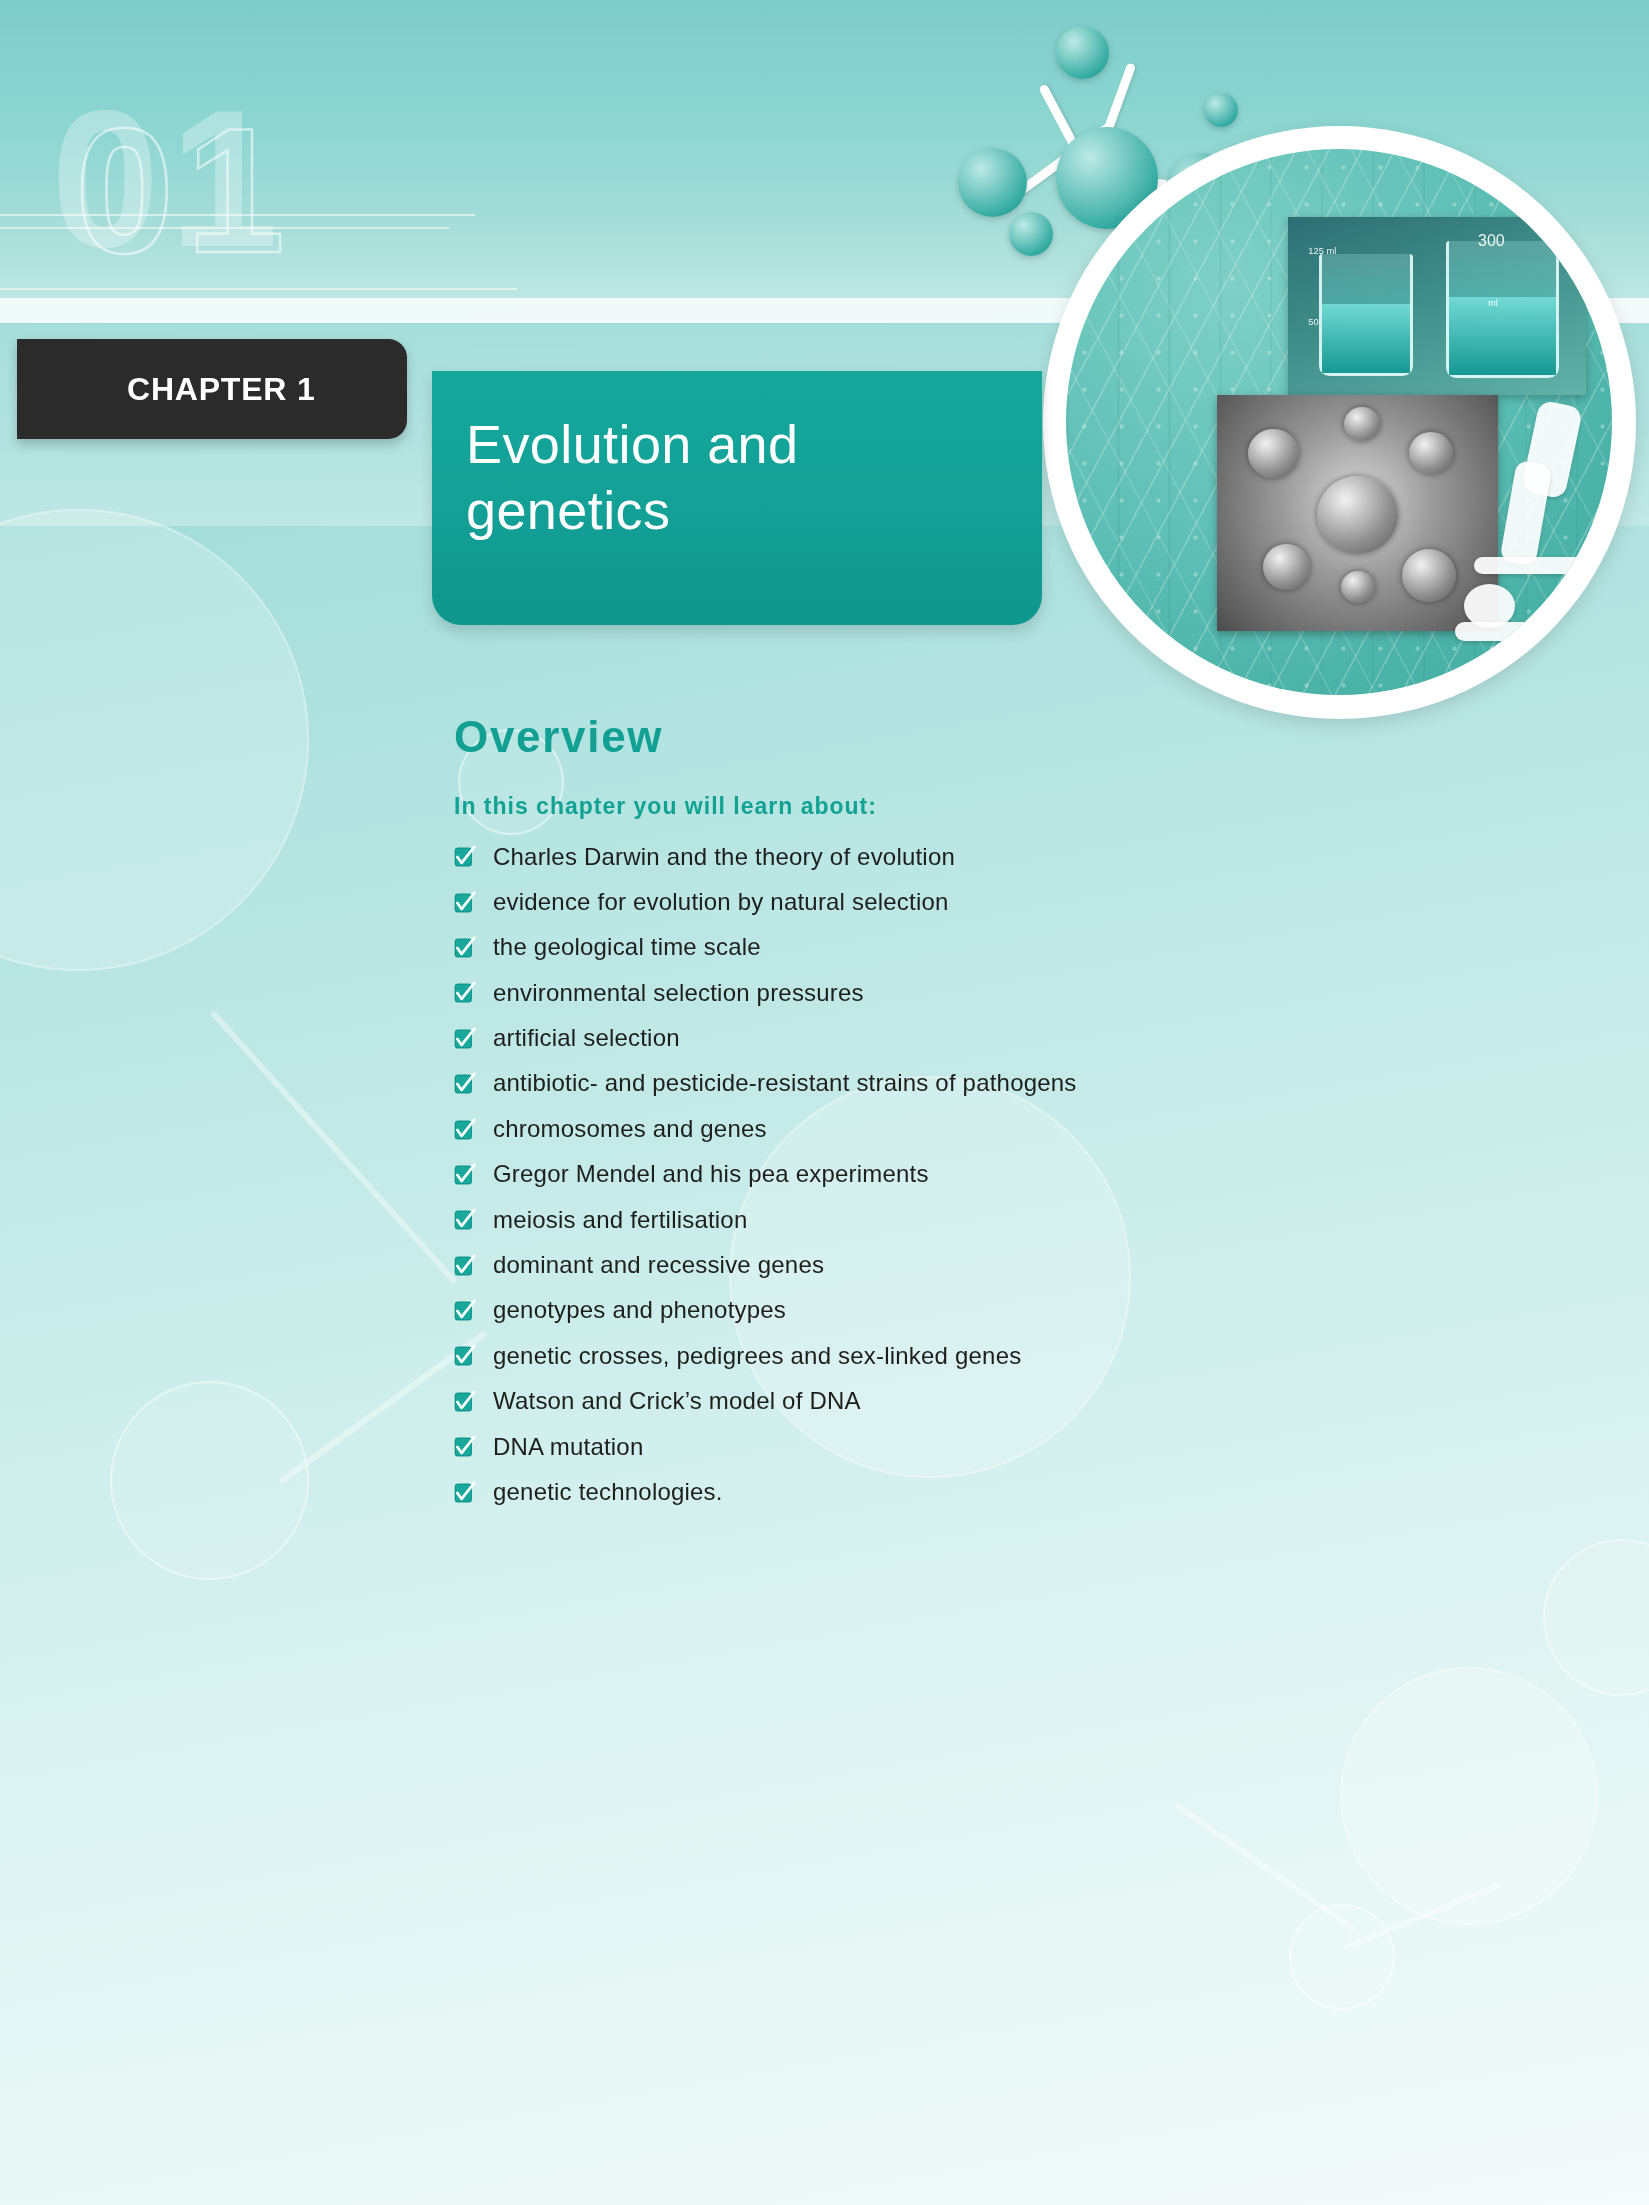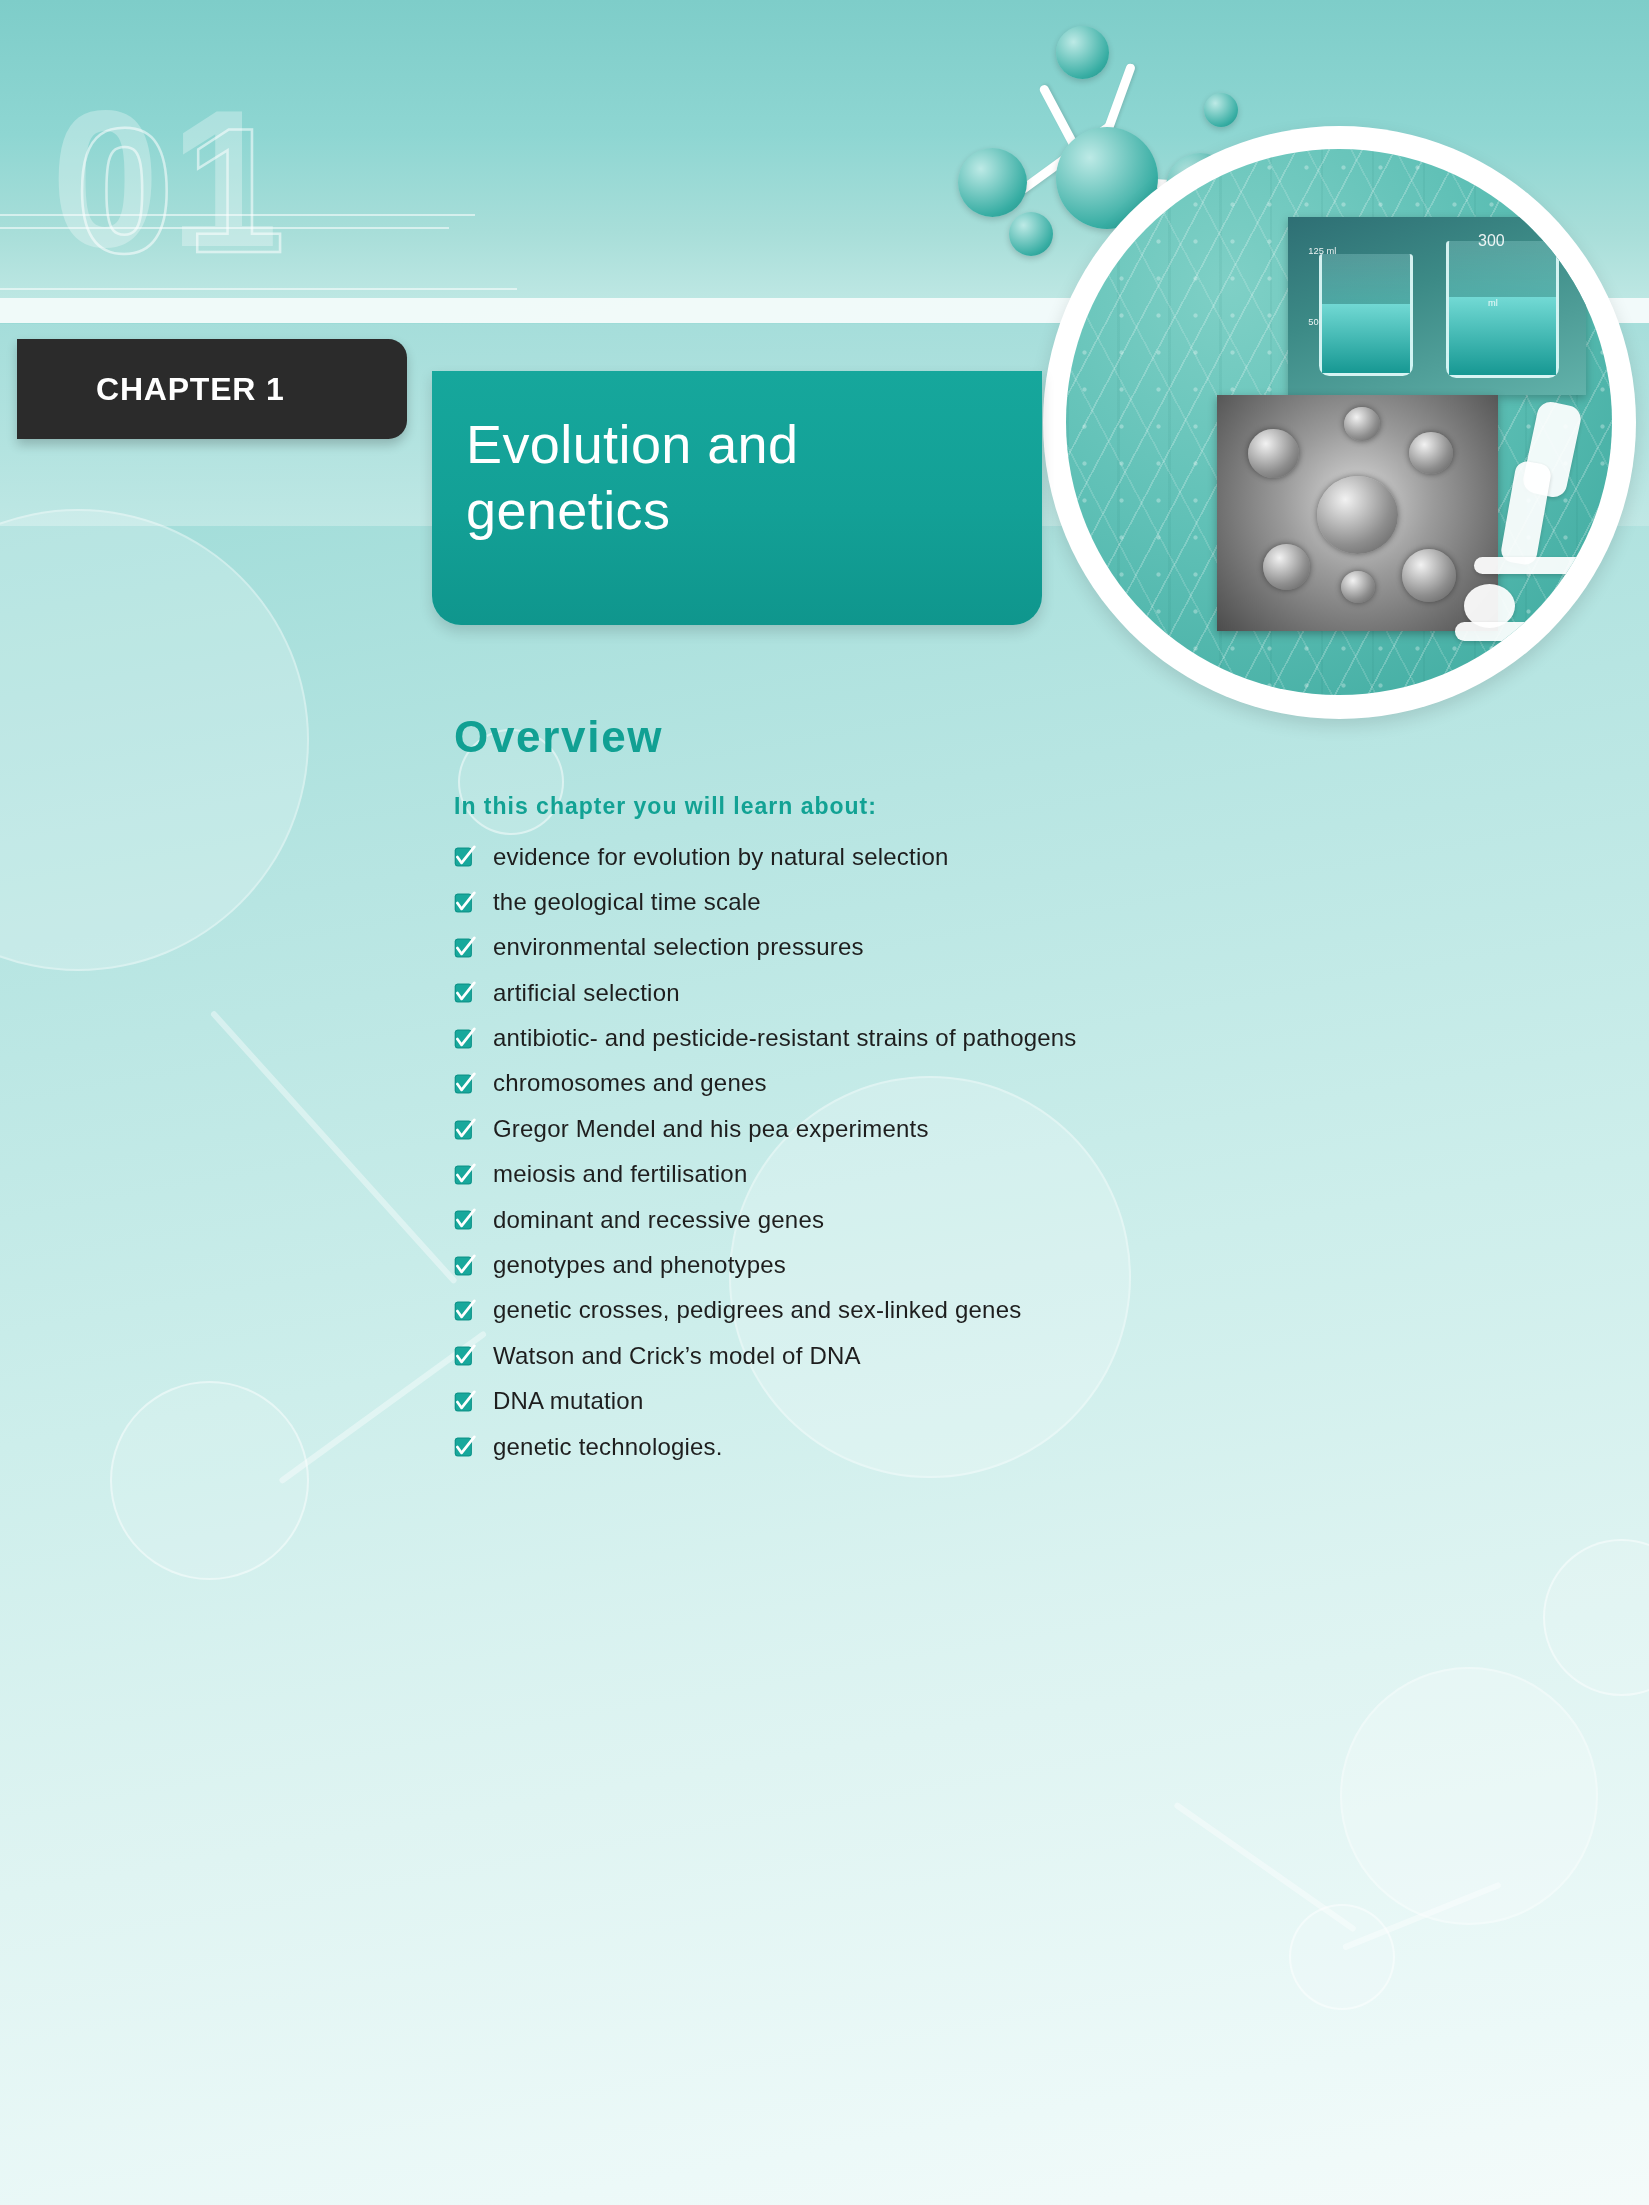--- a/index.html
+++ b/index.html
@@ -106,21 +106,21 @@
     border-radius: 0 18.6px 18.6px 0;
     box-shadow: 0 5.1px 10.2px rgba(0,0,0,0.20);
     display: flex;
     align-items: center;
   }
   .chapter-tag span {
     color: #ffffff;
     font-size: 32px;
     font-weight: bold;
     letter-spacing: 0.8px;
-    margin-left: 79px;
+    margin-left: 110px;
   }
 
   
   .title-plate {
     position: absolute;
     left: 432px;
     top: 339px;
     width: 610px;
     height: 254px;
     background: linear-gradient(180deg, #16a79c 0%, #13a096 55%, #0f968d 100%);
@@ -408,20 +408,30 @@
   </div>
 
   <div class="title-plate">
     <h1>Evolution and genetics</h1>
   </div>
 
   <div class="overview">
     <h2>Overview</h2>
     <p class="lead">In this chapter you will learn about:</p>
     <ul class="learn" id="learn-list">
+  <li>
+    <span class="tick">
+      <svg width="22" height="24" viewBox="0 0 26 28">
+        <rect x="1" y="3" width="20" height="22" rx="3" fill="#18a89c"></rect>
+        <rect x="1.5" y="3.5" width="19" height="21" rx="3" fill="none" stroke="#0d8c82" stroke-width="1"></rect>
+        <path d="M4 14 L9 21 L24 2" fill="none" stroke="#ffffff" stroke-width="3.2" stroke-linecap="round" stroke-linejoin="round"></path>
+      </svg>
+    </span>
+    <span class="item-text">Charles Darwin and the theory of evolution</span>
+  </li>
 
   <li>
     <span class="tick">
       <svg width="22" height="24" viewBox="0 0 26 28">
         <rect x="1" y="3" width="20" height="22" rx="3" fill="#18a89c"></rect>
         <rect x="1.5" y="3.5" width="19" height="21" rx="3" fill="none" stroke="#0d8c82" stroke-width="1"></rect>
         <path d="M4 14 L9 21 L24 2" fill="none" stroke="#ffffff" stroke-width="3.2" stroke-linecap="round" stroke-linejoin="round"></path>
       </svg>
     </span>
     <span class="item-text">evidence for evolution by natural selection</span>

